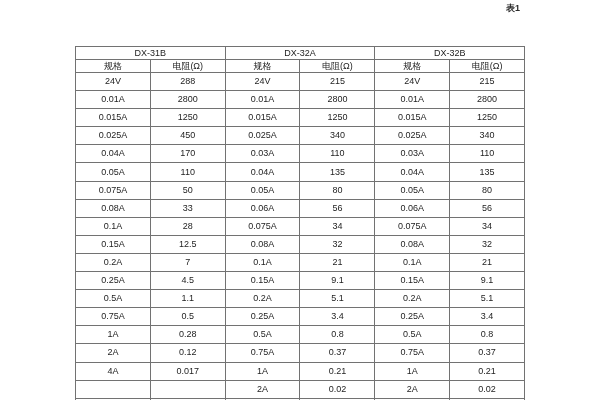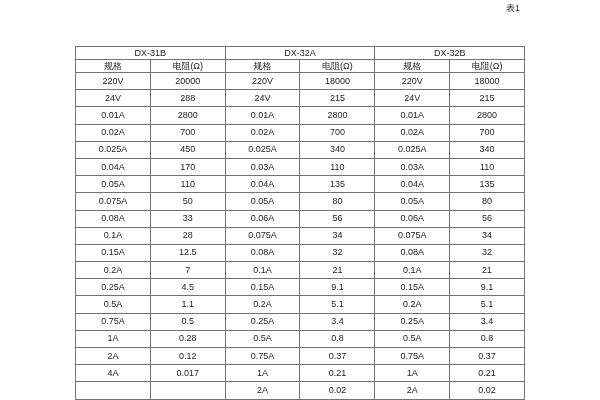--- a/index.html
+++ b/index.html
@@ -15,21 +15,21 @@
     position: relative;
     width: 600px;
     height: 400px;
     background: #ffffff;
   }
   .caption {
     position: absolute;
     top: 3px;
     right: 80px;
     font-size: 9px;
-    font-weight: normal;
+    font-weight: bold;
     color: #2b2b2b;
     line-height: 11px;
   }
   table.spec-table {
     position: absolute;
     left: 75px;
     top: 22px;
     width: 450px;
     height: 371px;
     border-collapse: collapse;
@@ -73,50 +73,42 @@
         <th>规格</th>
         <th>电阻(Ω)</th>
         <th>规格</th>
         <th>电阻(Ω)</th>
         <th>规格</th>
         <th>电阻(Ω)</th>
       </tr>
     </thead>
     <tbody>
         <tr>
-          <td>220V</td>
-          <td>20000</td>
-          <td>220V</td>
-          <td>18000</td>
-          <td>220V</td>
-          <td>18000</td>
-        </tr>
-        <tr>
           <td>24V</td>
           <td>288</td>
           <td>24V</td>
           <td>215</td>
           <td>24V</td>
           <td>215</td>
         </tr>
         <tr>
           <td>0.01A</td>
           <td>2800</td>
           <td>0.01A</td>
           <td>2800</td>
           <td>0.01A</td>
           <td>2800</td>
         </tr>
         <tr>
-          <td>0.02A</td>
-          <td>700</td>
-          <td>0.02A</td>
-          <td>700</td>
-          <td>0.02A</td>
-          <td>700</td>
+          <td>0.015A</td>
+          <td>1250</td>
+          <td>0.015A</td>
+          <td>1250</td>
+          <td>0.015A</td>
+          <td>1250</td>
         </tr>
         <tr>
           <td>0.025A</td>
           <td>450</td>
           <td>0.025A</td>
           <td>340</td>
           <td>0.025A</td>
           <td>340</td>
         </tr>
         <tr>

